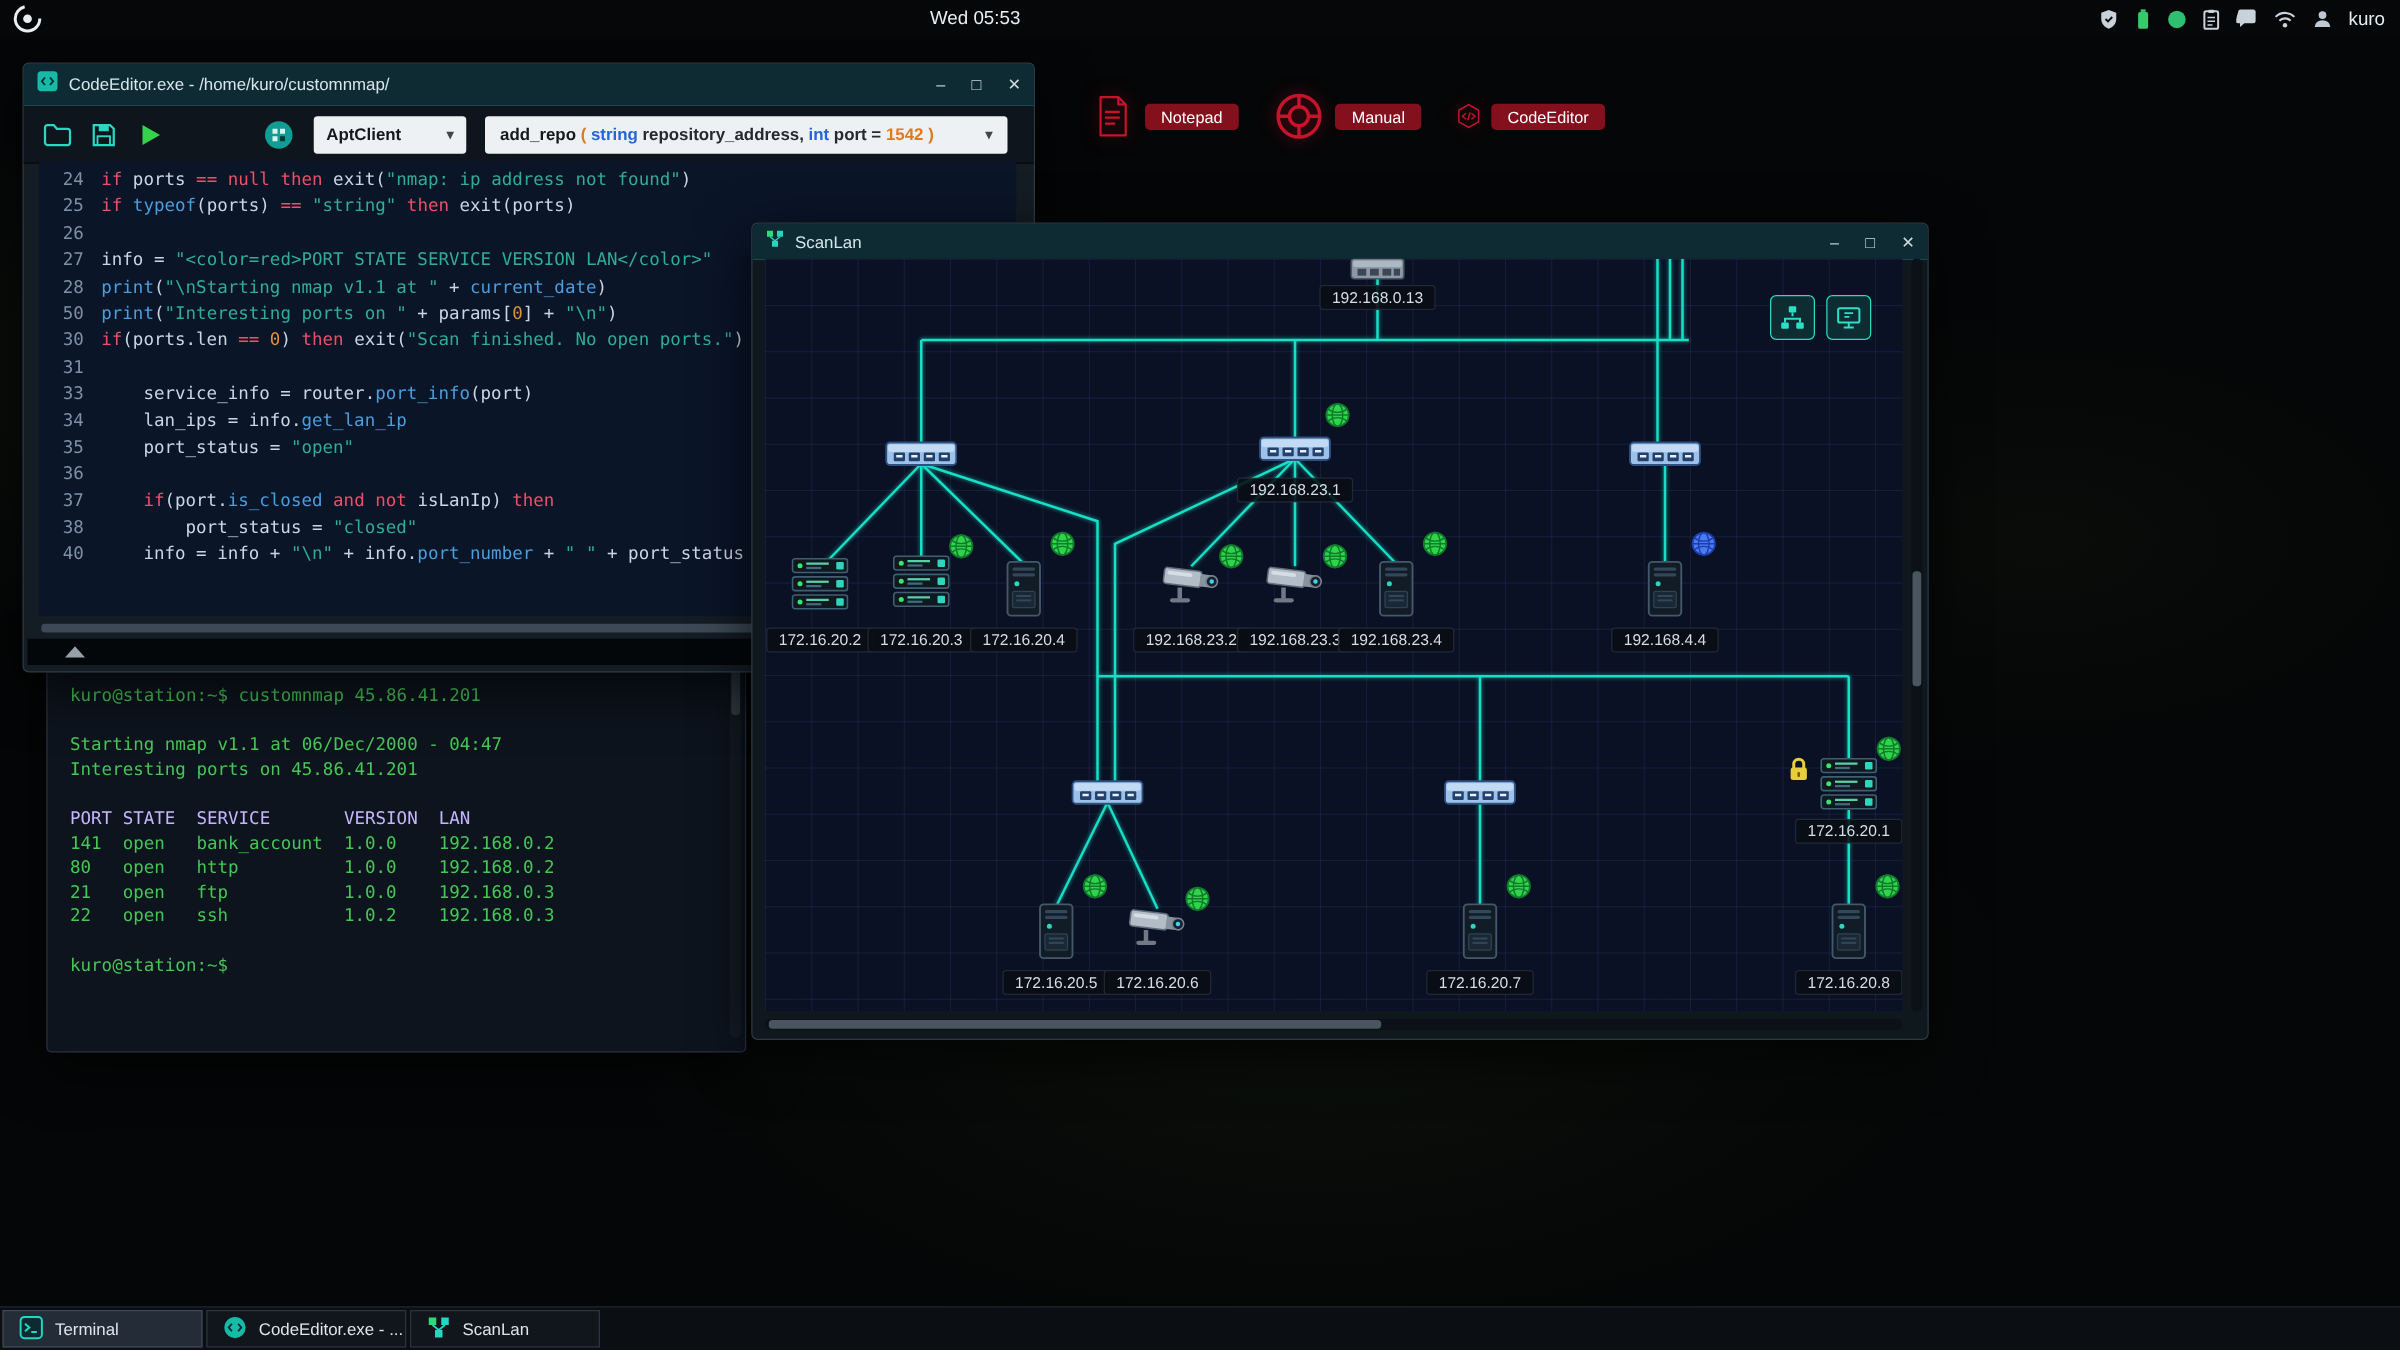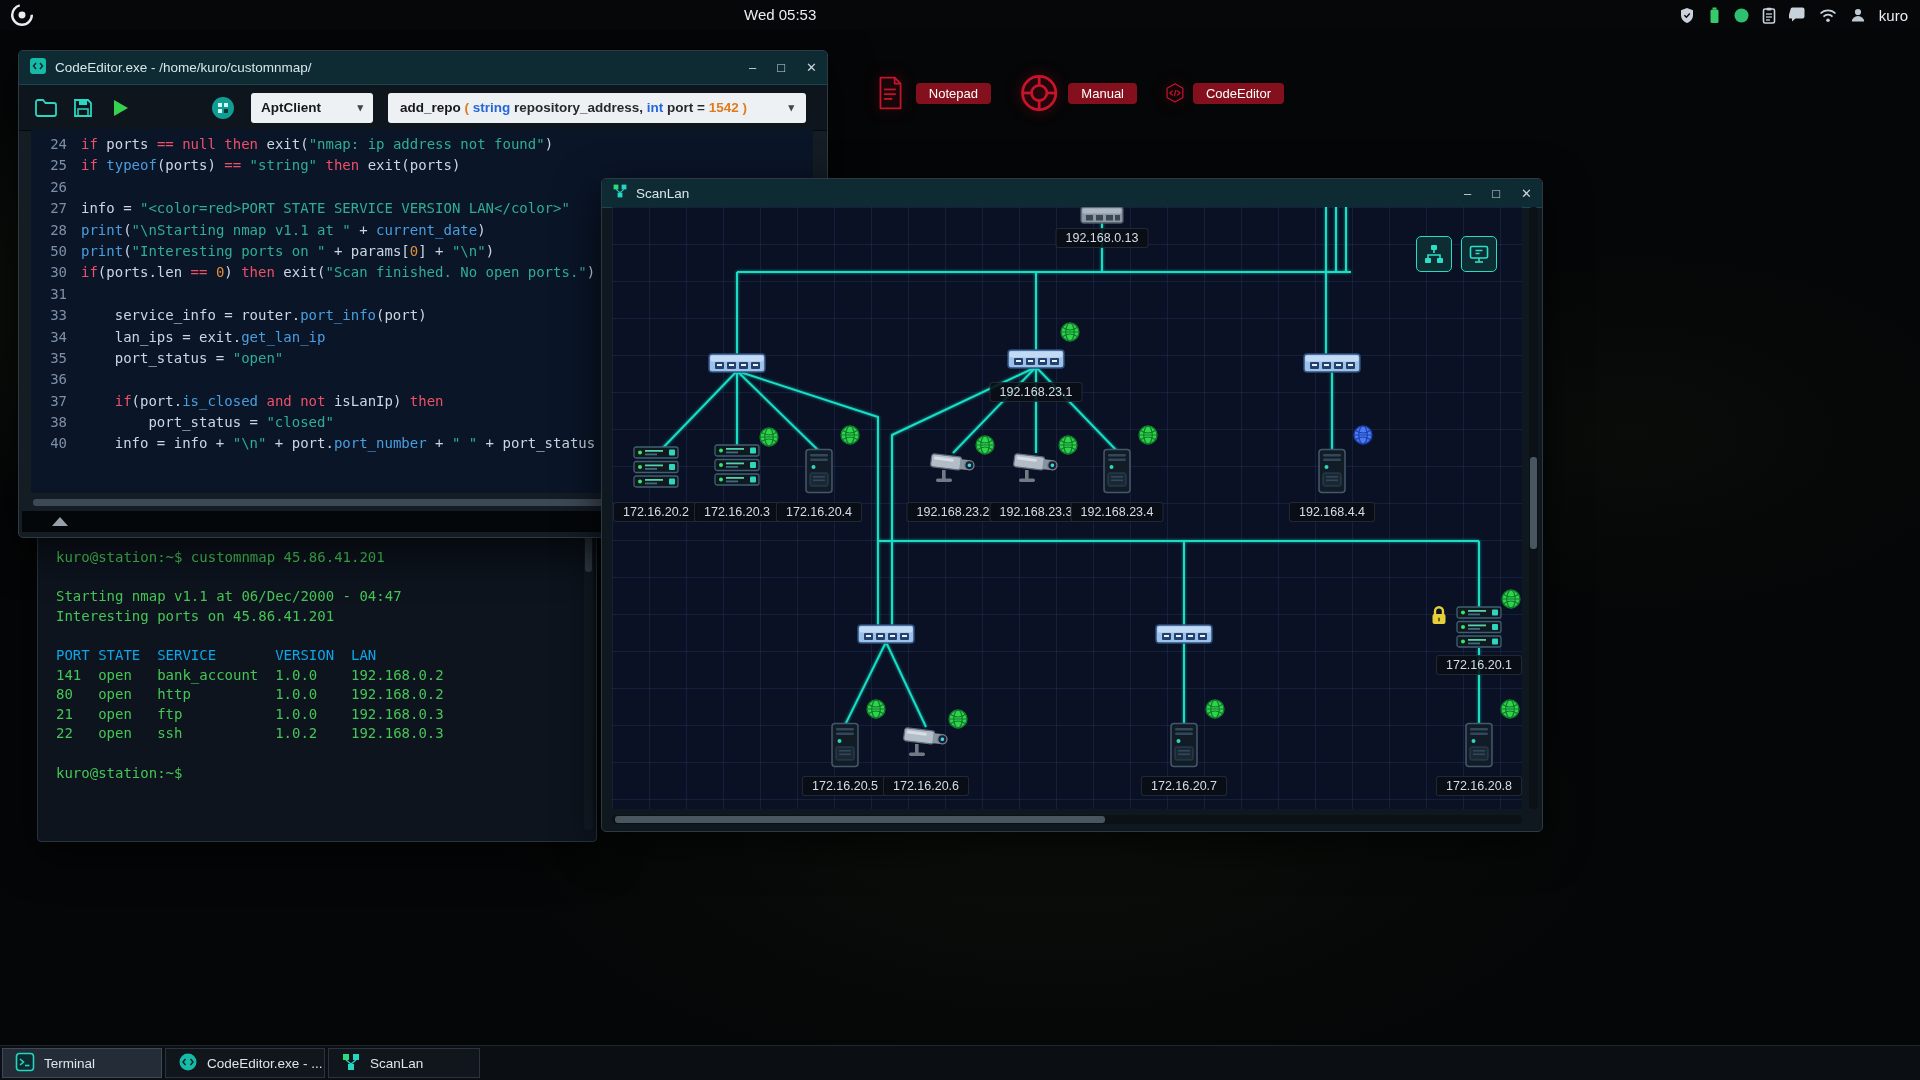--- a/index.html
+++ b/index.html
@@ -48,21 +48,21 @@
   .code-line .lt{white-space:pre;}
   .tk-k{color:#ee5068}.tk-s{color:#2fae93}.tk-n{color:#de8f3a}.tk-f{color:#4a9ede}.tk-p{color:#ccd6e3}
   .code-hscroll{position:absolute;left:12px;top:446px;width:782px;height:11px;background:#141c26;border-radius:4px;}
   .code-hscroll .thumb{position:absolute;left:2px;top:2px;width:572px;height:7px;background:#3d4956;border-radius:3px;}
   .code-bottom{position:absolute;left:3px;top:460px;width:802px;height:21px;background:#04070a;}
   .up-arrow{position:absolute;left:30px;top:6px;width:0;height:0;border-left:8px solid transparent;border-right:8px solid transparent;border-bottom:9px solid #97a1ab;}
   
   #terminal-window{left:37px;top:519px;width:558px;height:321px;background:#0d141e;border:1px solid #28333f;z-index:10;border-radius:4px;}
   .term-body{position:absolute;left:18px;top:28px;right:16px;bottom:8px;overflow:hidden;
     font-family:"DejaVu Sans Mono",monospace;font-size:14px;line-height:19.6px;white-space:pre;}
-  .t-green{color:#45c656}.t-red{color:#0ea5e9}
+  .t-green{color:#45c656}.t-red{color:#c4b5fd}
   .term-scroll{position:absolute;right:3px;top:14px;width:9px;height:296px;background:#141b25;border-radius:4px;}
   .term-scroll .thumb{position:absolute;left:1px;top:2px;width:7px;height:36px;background:#38434f;border-radius:3px;}
   
   #scanlan-window{left:601px;top:178px;width:940px;height:652px;background:#10181f;border:1px solid #2c3944;z-index:30;}
   #scanlan-window .titlebar{height:28px;}
   .map{position:absolute;left:10px;top:28px;width:910px;height:602px;background:#0a1124;overflow:hidden;
     background-image:linear-gradient(rgba(62,86,152,.20) 1px, transparent 1px),
                      linear-gradient(90deg, rgba(62,86,152,.20) 1px, transparent 1px);
     background-size:37px 37px;}
   .map-edges{position:absolute;left:0;top:0;filter:drop-shadow(0 0 1.5px rgba(22,223,198,.7));}
@@ -269,41 +269,41 @@
           <div class="code-line">
             <span class="ln">31</span>
             <span class="lt"></span>
           </div>
           <div class="code-line">
             <span class="ln">33</span>
             <span class="lt"><span class="tk-p">    service_info = router.</span><span class="tk-f">port_info</span><span class="tk-p">(port)</span></span>
           </div>
           <div class="code-line">
             <span class="ln">34</span>
-            <span class="lt"><span class="tk-p">    lan_ips = exit.</span><span class="tk-f">get_lan_ip</span></span>
+            <span class="lt"><span class="tk-p">    lan_ips = info.</span><span class="tk-f">get_lan_ip</span></span>
           </div>
           <div class="code-line">
             <span class="ln">35</span>
             <span class="lt"><span class="tk-p">    port_status = </span><span class="tk-s">"open"</span></span>
           </div>
           <div class="code-line">
             <span class="ln">36</span>
             <span class="lt"></span>
           </div>
           <div class="code-line">
             <span class="ln">37</span>
             <span class="lt"><span class="tk-p">    </span><span class="tk-k">if</span><span class="tk-p">(port.</span><span class="tk-f">is_closed</span><span class="tk-p"> </span><span class="tk-k">and</span><span class="tk-p"> </span><span class="tk-k">not</span><span class="tk-p"> isLanIp) </span><span class="tk-k">then</span></span>
           </div>
           <div class="code-line">
             <span class="ln">38</span>
             <span class="lt"><span class="tk-p">        port_status = </span><span class="tk-s">"closed"</span></span>
           </div>
           <div class="code-line">
             <span class="ln">40</span>
-            <span class="lt"><span class="tk-p">    info = info + </span><span class="tk-s">"\n"</span><span class="tk-p"> + port.</span><span class="tk-f">port_number</span><span class="tk-p"> + </span><span class="tk-s">" "</span><span class="tk-p"> + port_status</span></span>
+            <span class="lt"><span class="tk-p">    info = info + </span><span class="tk-s">"\n"</span><span class="tk-p"> + info.</span><span class="tk-f">port_number</span><span class="tk-p"> + </span><span class="tk-s">" "</span><span class="tk-p"> + port_status</span></span>
           </div>
         </div>
     </div>
     <div class="code-hscroll">
         <div class="thumb"></div>
       </div>
     <div class="code-bottom">
       <div class="up-arrow"></div>
     </div>
   </div>

